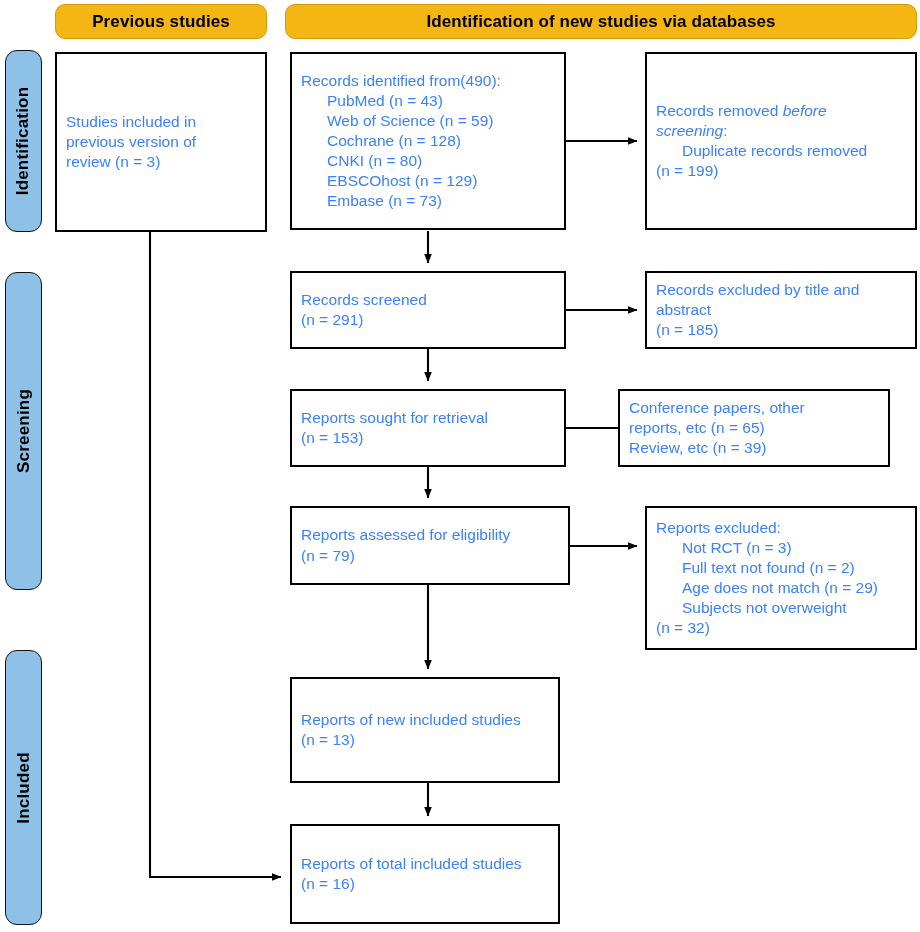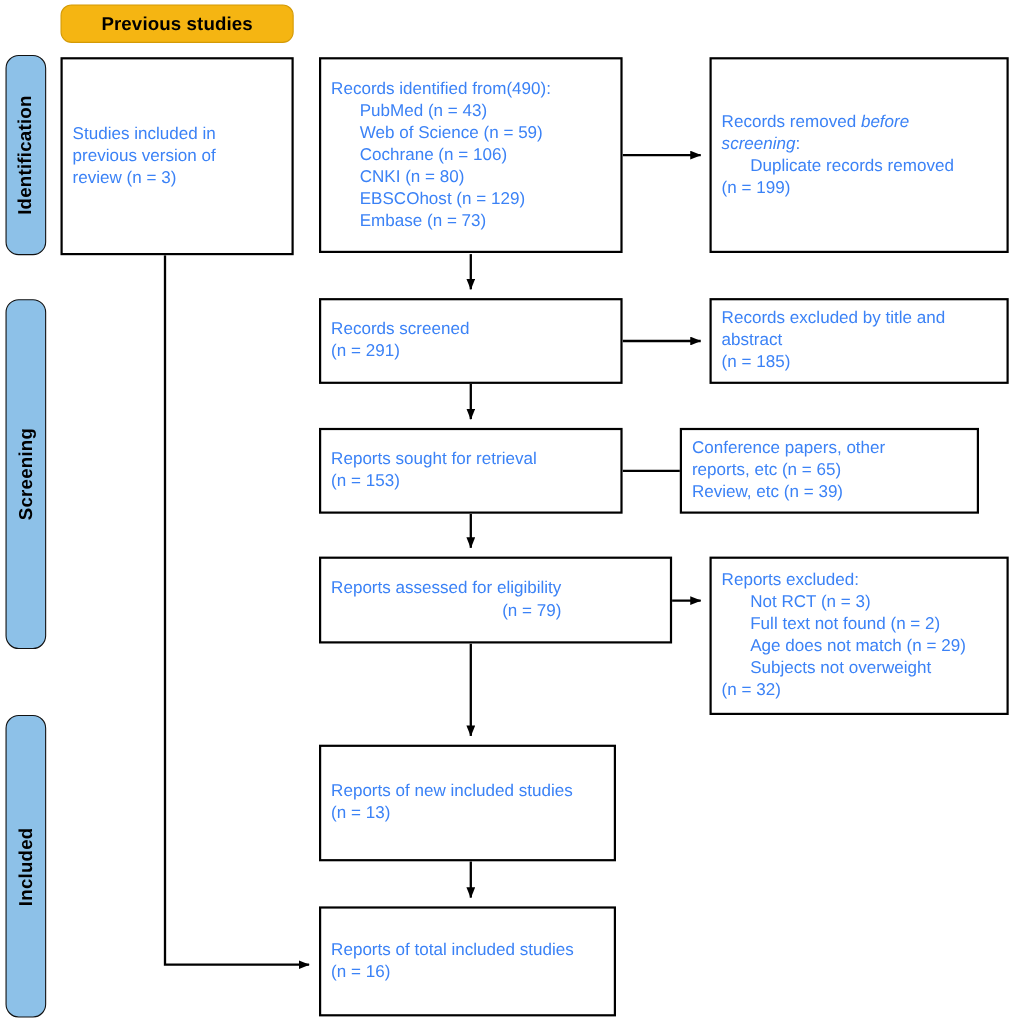--- a/index.html
+++ b/index.html
@@ -82,20 +82,23 @@
 </style>
 </head>
 <body>
 
 <div id="page">
 
   <div class="phase-header" style="left:55px; top:4px; width:212px; height:35px;text-align:center;">
     <span>Previous studies</span>
   </div>
 
+  <div class="phase-header" style="left:285px; top:4px; width:632px; height:35px;">
+    <span>Identification of new studies via databases</span>
+  </div>
 
   <div class="stage-tab" style="left:5px; top:50px; width:37px; height:182px;">
     <span>Identification</span>
   </div>
 
   <div class="stage-tab" style="left:5px; top:272px; width:37px; height:318px;">
     <span>Screening</span>
   </div>
 
   <div class="stage-tab" style="left:5px; top:650px; width:37px; height:275px;">
@@ -130,21 +133,21 @@
 
       <path d="M428,783 L428,816" marker-end="url(#ah)"></path>
     </g>
   </svg>
 
   <div class="flow-box" style="left:55px; top:52px; width:212px; height:180px;">
     <div class="txt"><span>Studies included in</span><br><span>previous version of</span><br><span>review (n = 3)</span></div>
   </div>
 
   <div class="flow-box" style="left:290px; top:52px; width:276px; height:178px;">
-    <div class="txt"><span>Records identified from(490):</span><span class="ind">PubMed (n = 43)</span><span class="ind">Web of Science (n = 59)</span><span class="ind">Cochrane (n = 106)</span><span class="ind">CNKI (n = 80)</span><span class="ind">EBSCOhost (n = 129)</span><span class="ind">Embase (n = 73)</span></div>
+    <div class="txt"><span>Records identified from(490):</span><span class="ind">PubMed (n = 43)</span><span class="ind">Web of Science (n = 59)</span><span class="ind">Cochrane (n = 128)</span><span class="ind">CNKI (n = 80)</span><span class="ind">EBSCOhost (n = 129)</span><span class="ind">Embase (n = 73)</span></div>
   </div>
 
   <div class="flow-box" style="left:645px; top:52px; width:272px; height:178px;">
     <div class="txt"><span>Records removed </span><i>before</i><br><i>screening</i><span>:</span><span class="ind">Duplicate records removed</span><span>(n = 199)</span></div>
   </div>
 
   <div class="flow-box" style="left:290px; top:271px; width:276px; height:78px;">
     <div class="txt"><span>Records screened</span><br><span>(n = 291)</span></div>
   </div>
 
@@ -153,21 +156,21 @@
   </div>
 
   <div class="flow-box" style="left:290px; top:389px; width:276px; height:78px;">
     <div class="txt"><span>Reports sought for retrieval</span><br><span>(n = 153)</span></div>
   </div>
 
   <div class="flow-box" style="left:618px; top:389px; width:272px; height:78px;">
     <div class="txt"><span>Conference papers, other</span><br><span>reports, etc (n = 65)</span><br><span>Review, etc (n = 39)</span></div>
   </div>
 
-  <div class="flow-box" style="left:290px; top:506px; width:321px; height:79px;text-align:right;">
+  <div class="flow-box" style="left:290px; top:506px; width:280px; height:79px;">
     <div class="txt"><span>Reports assessed for eligibility</span><br><span>(n = 79)</span></div>
   </div>
 
   <div class="flow-box" style="left:645px; top:506px; width:272px; height:144px;">
     <div class="txt"><span>Reports excluded:</span><span class="ind">Not RCT (n = 3)</span><span class="ind">Full text not found (n = 2)</span><span class="ind">Age does not match (n = 29)</span><span class="ind">Subjects not overweight</span><span>(n = 32)</span></div>
   </div>
 
   <div class="flow-box" style="left:290px; top:677px; width:270px; height:106px;">
     <div class="txt"><span>Reports of new included studies</span><br><span>(n = 13)</span></div>
   </div>

